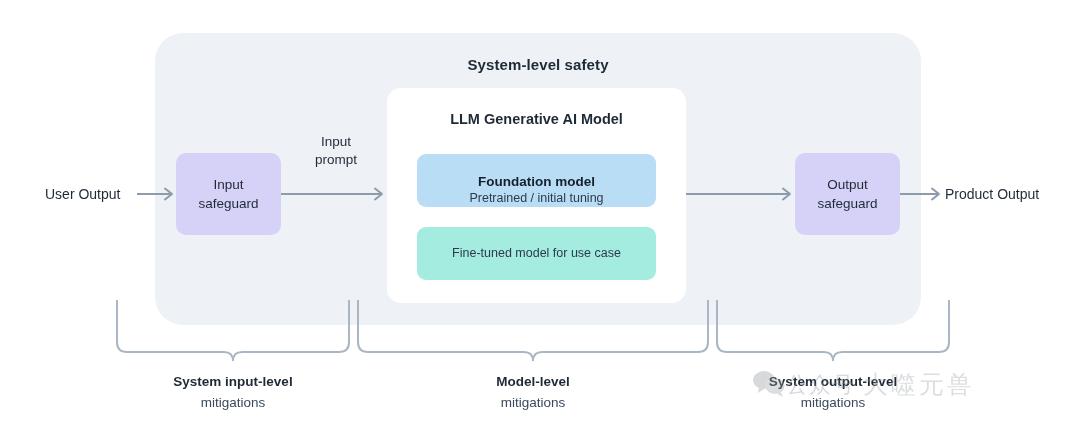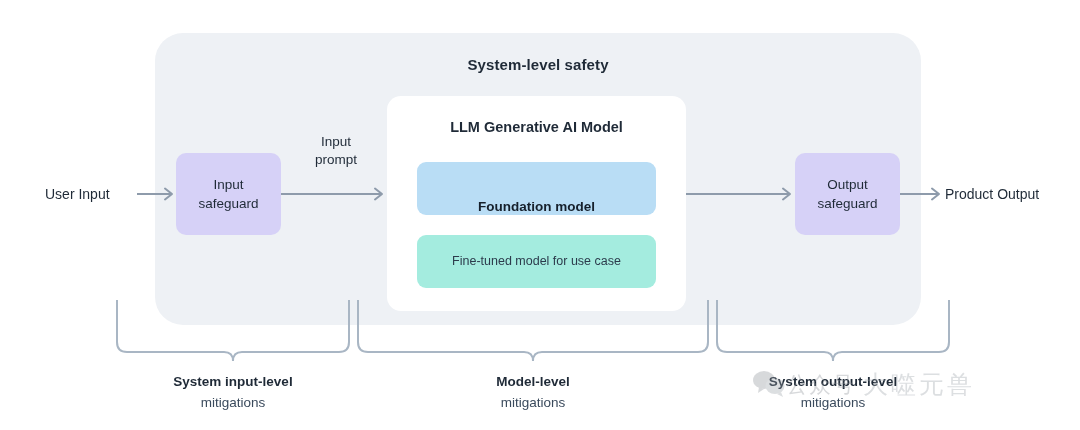--- a/index.html
+++ b/index.html
@@ -40,21 +40,20 @@
 
   
   #model-card {
     position: absolute;
     left: 387px;
     top: 88px;
     width: 299px;
     height: 215px;
     background: #ffffff;
     border-radius: 14px;
-    margin-top: 8px;
   }
   #model-card-title {
     position: absolute;
     left: 0;
     top: 23px;
     width: 299px;
     text-align: center;
     font-size: 14.5px;
     font-weight: bold;
     color: #1f2a37;
@@ -176,20 +175,21 @@
 
   <div id="system-panel">
     <div id="system-panel-title">System-level safety</div>
   </div>
 
   <div id="model-card">
     <div id="model-card-title">LLM Generative AI Model</div>
 
     <div class="model-box" id="foundation-box">
       <div class="model-box-title">Foundation model</div>
+      <div class="model-box-sub">Pretrained / initial tuning</div>
     </div>
 
     <div class="model-box" id="finetuned-box">
       <div class="model-box-sub">Fine-tuned model for use case</div>
     </div>
   </div>
 
   <div class="safeguard-box" id="input-safeguard">
     <div>
       <div>Input</div>
@@ -197,21 +197,21 @@
     </div>
   </div>
 
   <div class="safeguard-box" id="output-safeguard">
     <div>
       <div>Output</div>
       <div>safeguard</div>
     </div>
   </div>
 
-  <div class="endpoint-label" style="left:45px; top:186px;">User Input</div>
+  <div class="endpoint-label" style="left:45px; top:186px;">User Output</div>
 
   <div class="endpoint-label" style="left:945px; top:186px;">Product Output</div>
 
   <div class="flow-arrow" style="left:137px; top:187px; width:40px;">
     <svg width="40" height="14" viewBox="0 0 40 14">
       <line x1="0" y1="7" x2="34" y2="7" stroke="#8e9bab" stroke-width="2"></line>
       <polyline points="28,1.5 35,7 28,12.5" fill="none" stroke="#8e9bab" stroke-width="2" stroke-linecap="round" stroke-linejoin="round"></polyline>
     </svg>
   </div>
 

